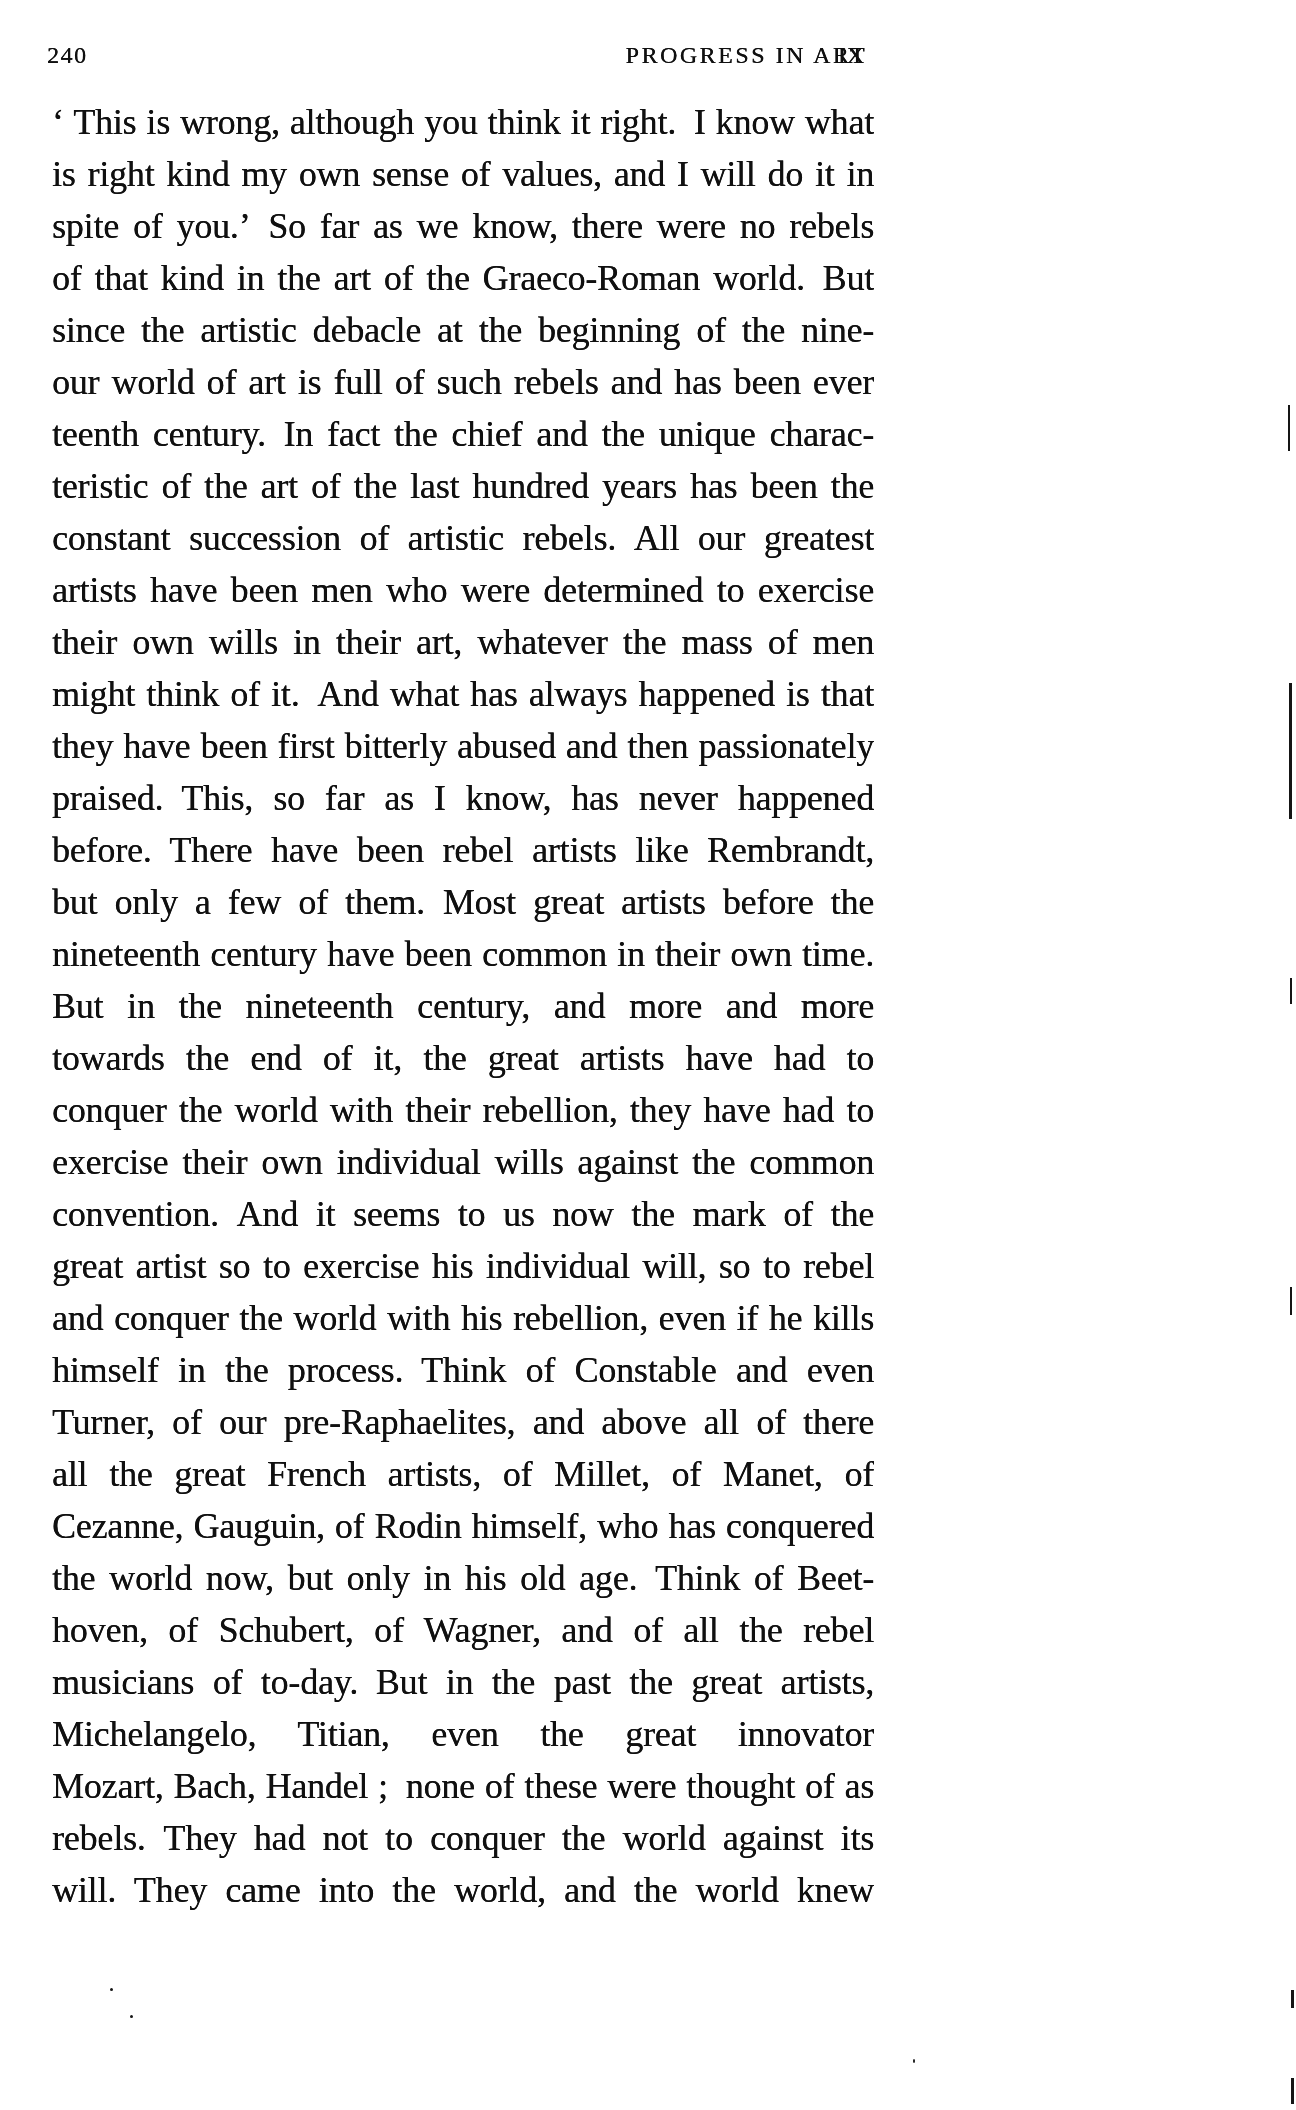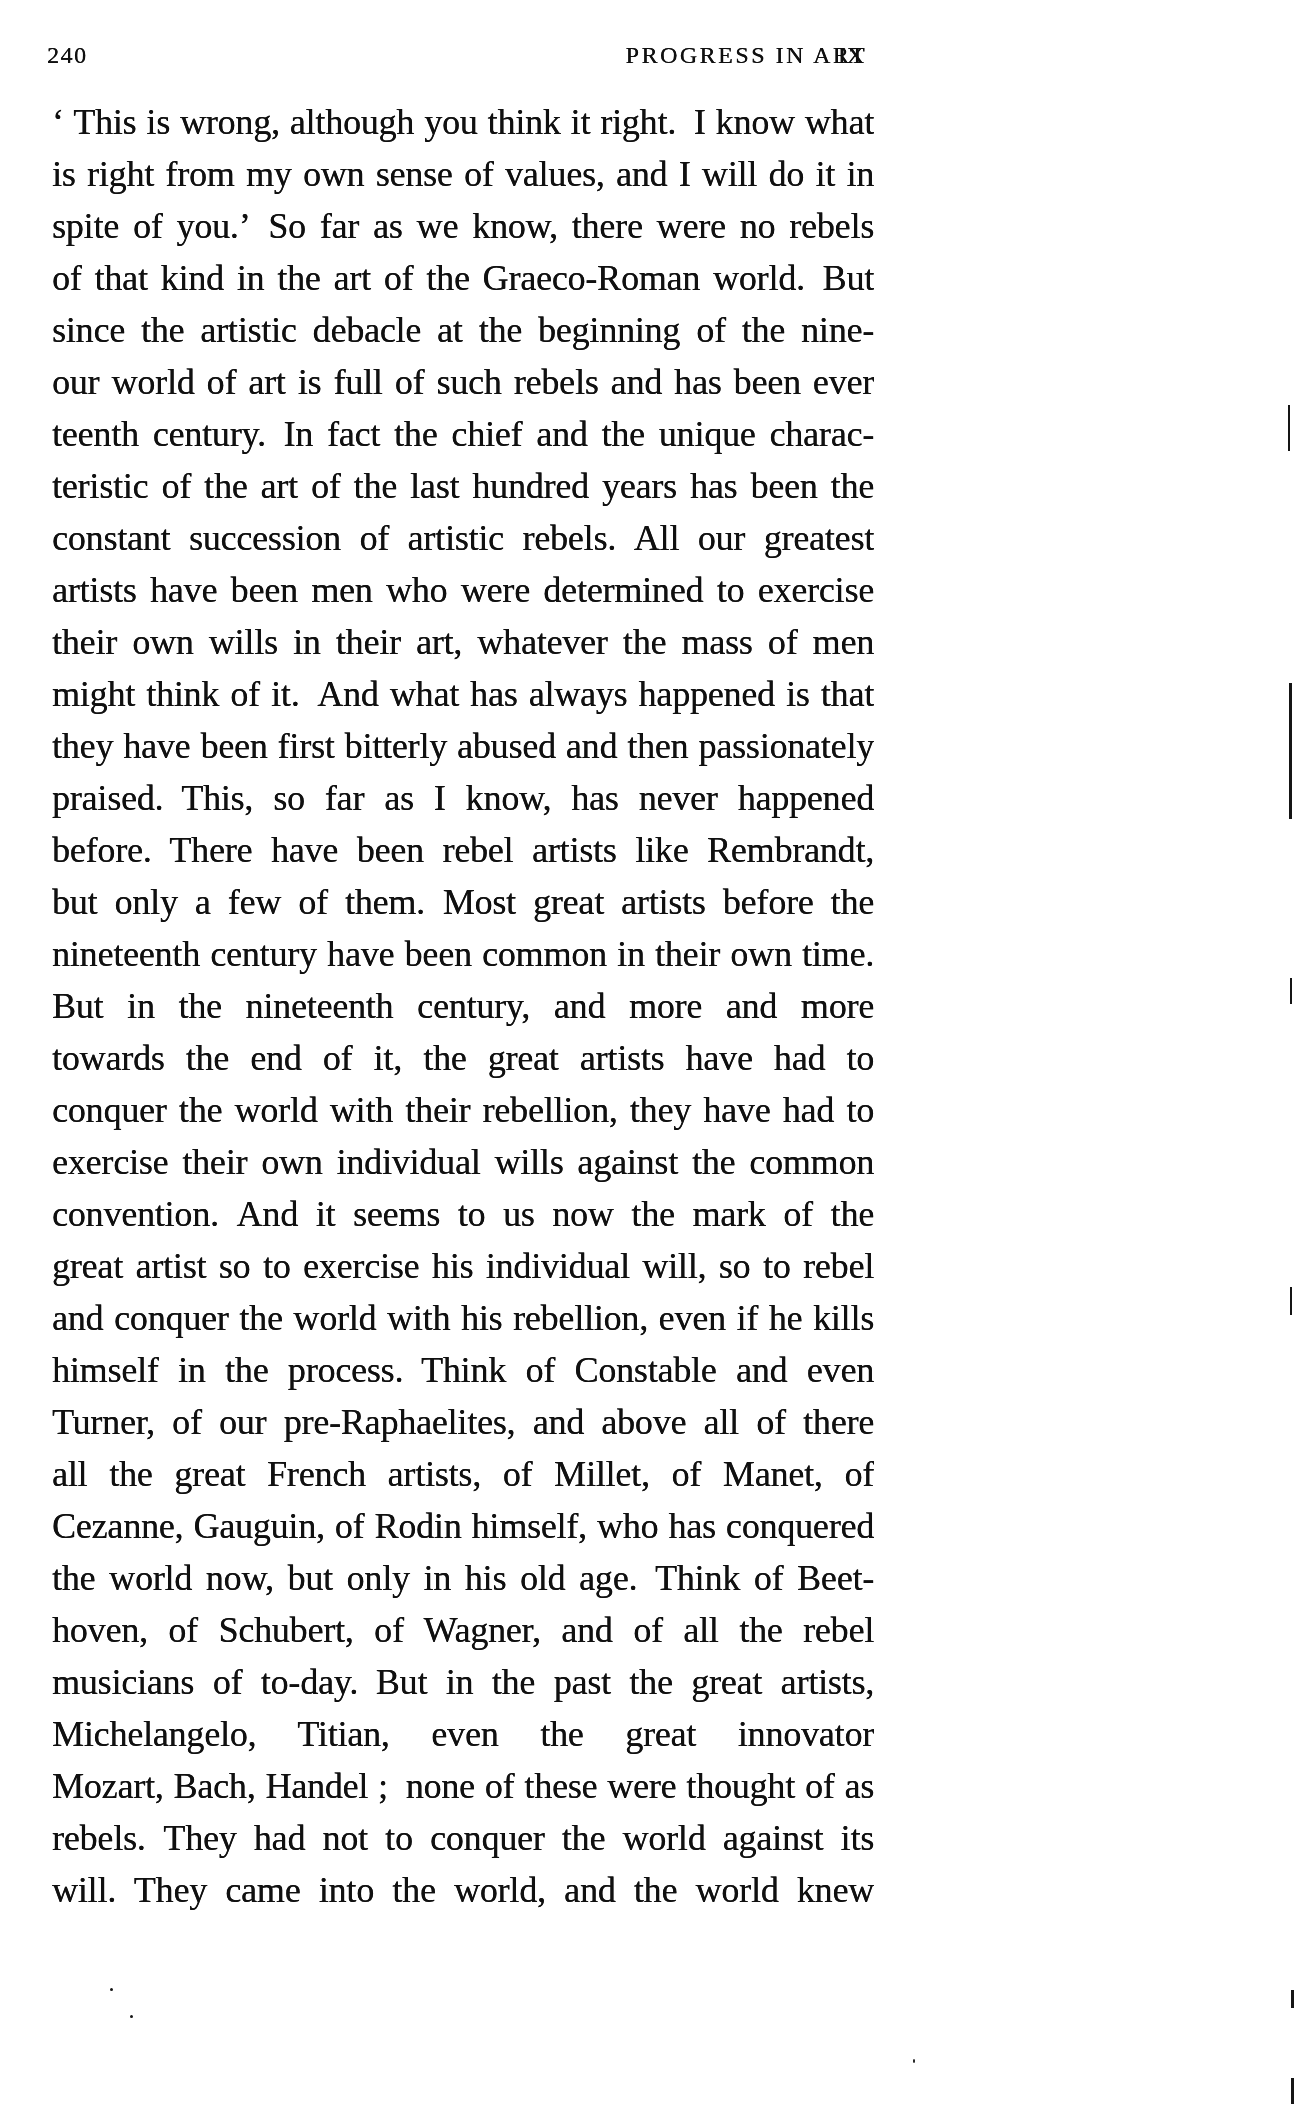--- a/index.html
+++ b/index.html
@@ -80,21 +80,21 @@
 
   <div class="header">
     <span class="pagenum">240</span>
     <span class="title">PROGRESS IN ART</span>
     <span class="chapter">IX</span>
   </div>
 
   <div class="text-block">
 
   <div class="line">‘ This is wrong, although you think it right. I know what</div>
-      <div class="line">is right from my own sense of values, and I will do it in</div>
+      <div class="line">is right kind my own sense of values, and I will do it in</div>
       <div class="line">spite of you.’ So far as we know, there were no rebels</div>
       <div class="line">of that kind in the art of the Graeco-Roman world. But</div>
       <div class="line">since the artistic debacle at the beginning of the nine-</div>
       <div class="line">our world of art is full of such rebels and has been ever</div>
       <div class="line">teenth century. In fact the chief and the unique charac-</div>
       <div class="line">teristic of the art of the last hundred years has been the</div>
       <div class="line">constant succession of artistic rebels. All our greatest</div>
       <div class="line">artists have been men who were determined to exercise</div>
       <div class="line">their own wills in their art, whatever the mass of men</div>
       <div class="line">might think of it. And what has always happened is that</div>

